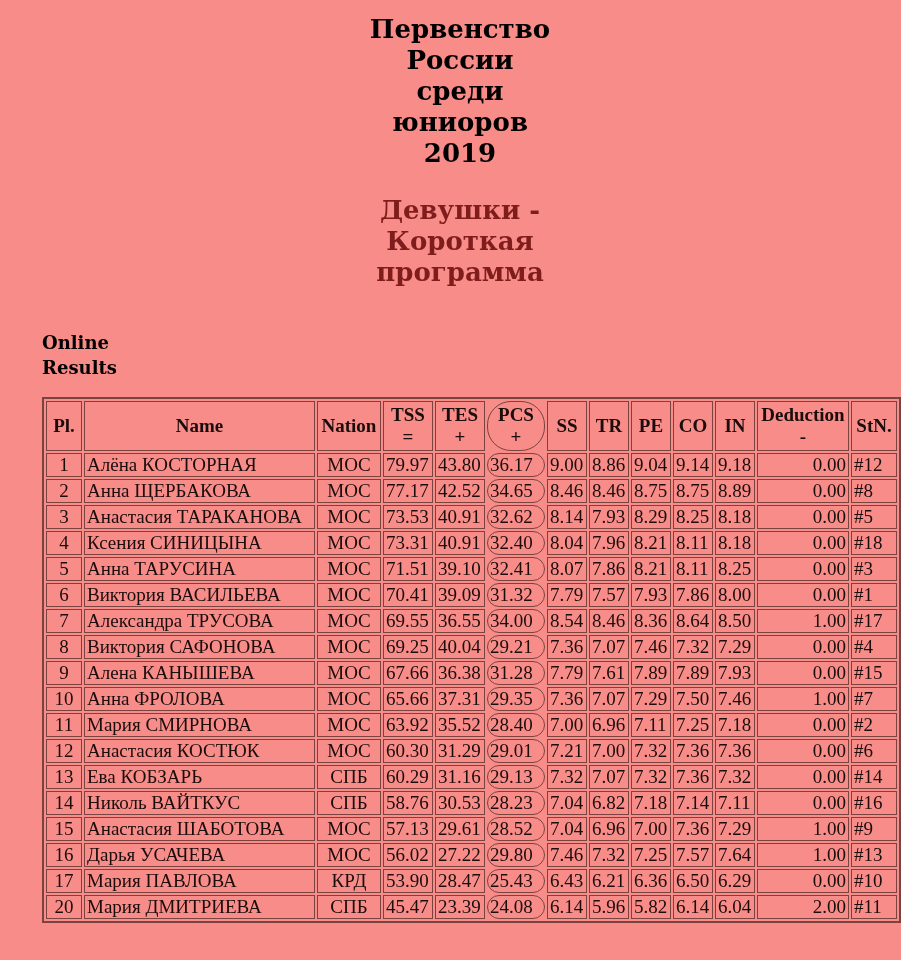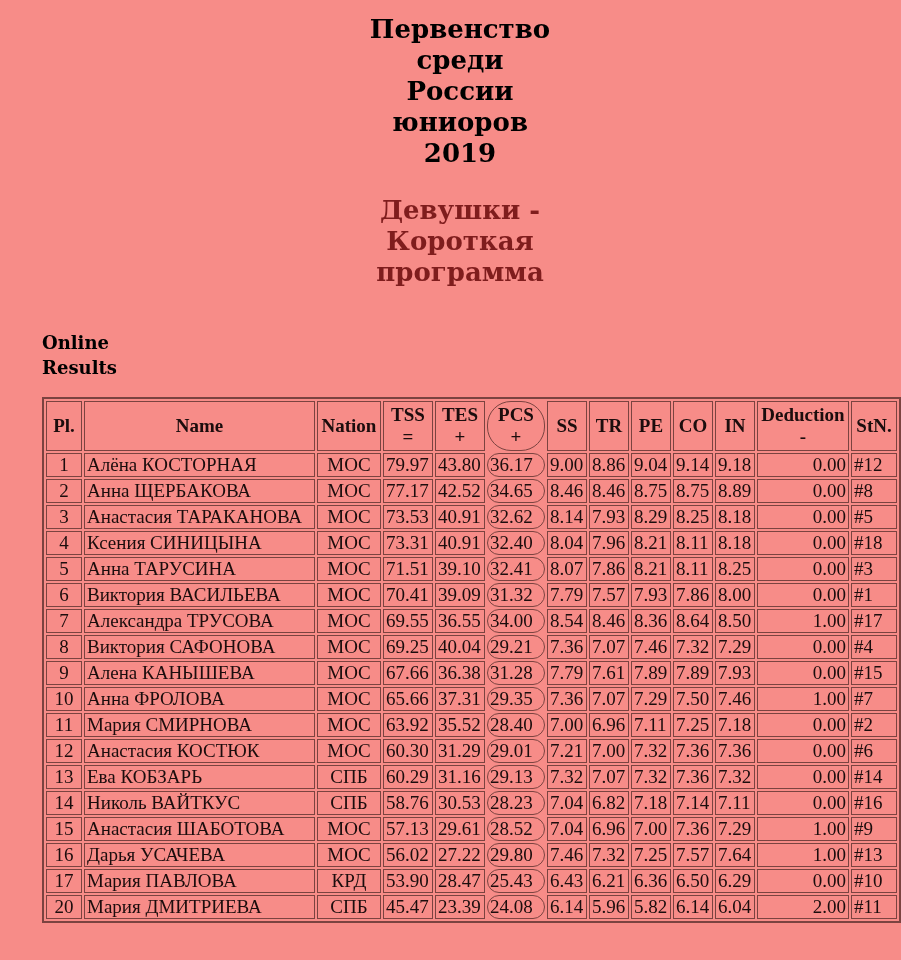--- a/index.html
+++ b/index.html
@@ -85,22 +85,22 @@
   .col-stn       { width: 46px;  text-align: left; }
   .hdr-sub { display: block; font-weight: bold; }
 </style>
 </head>
 <body>
 
 <div class="content">
 
   <div class="title-block">
     <div>Первенство</div>
+    <div>России</div>
     <div>среди</div>
-    <div>России</div>
     <div>юниоров</div>
     <div>2019</div>
   </div>
 
   <div class="subtitle-block">
     <div>Девушки -</div>
     <div>Короткая</div>
     <div>программа</div>
   </div>
 

